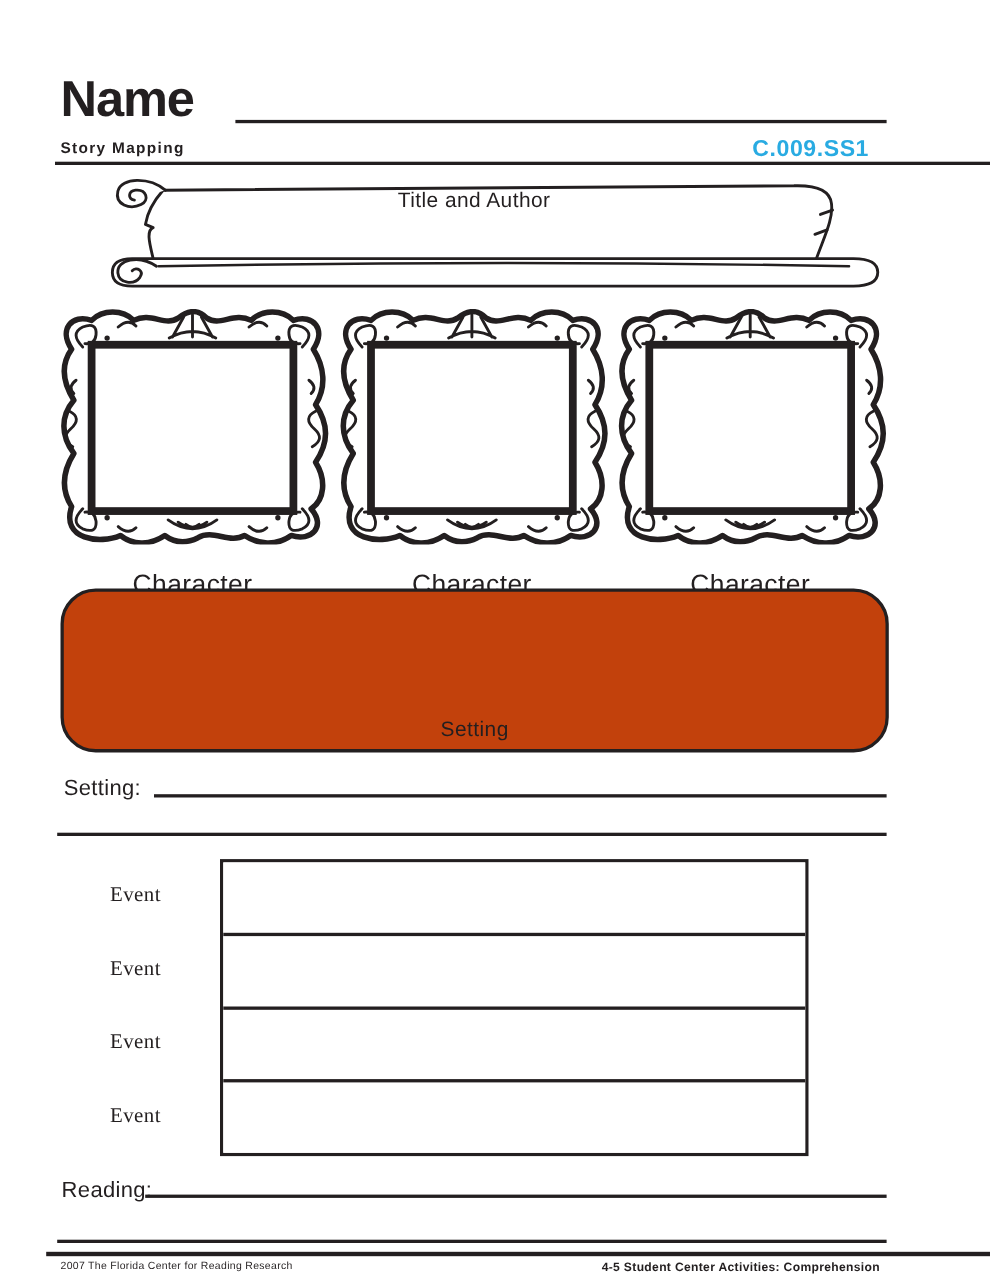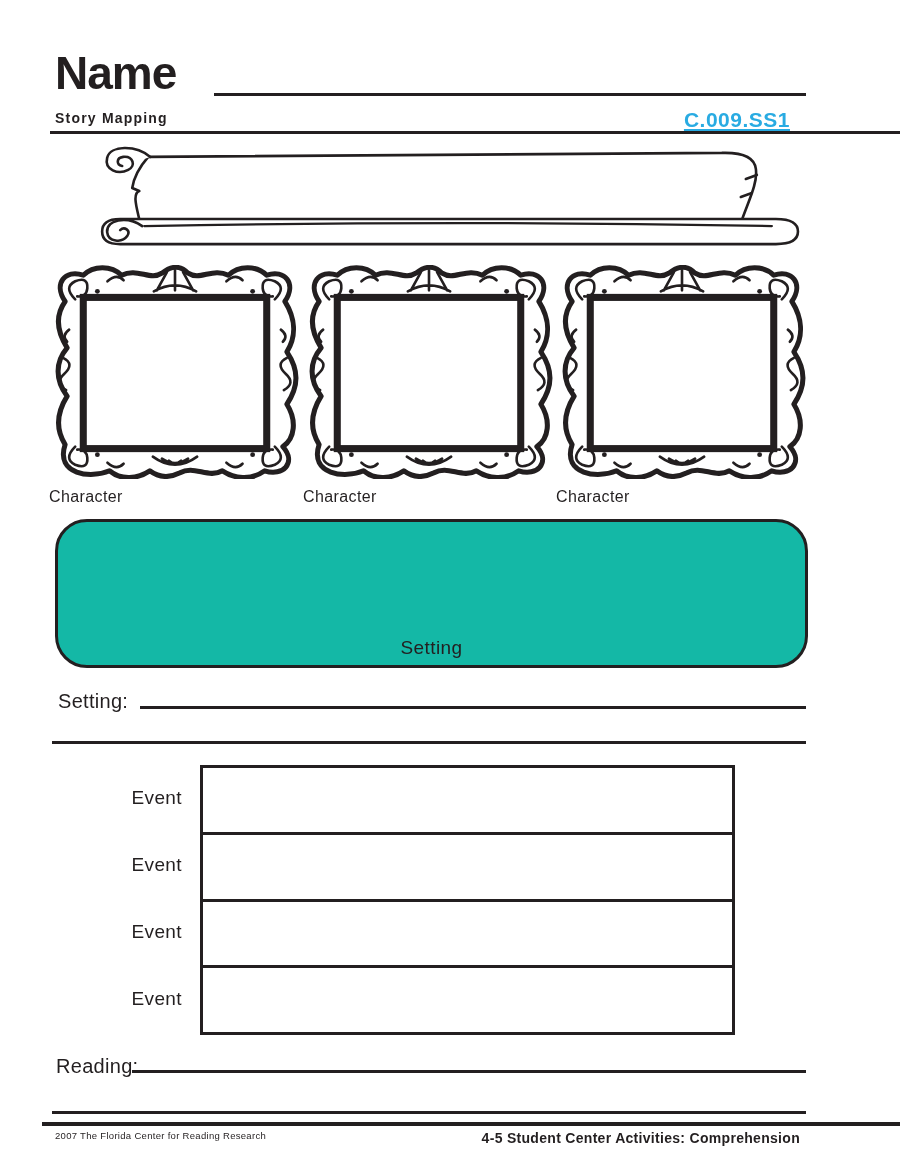--- a/index.html
+++ b/index.html
@@ -9,71 +9,71 @@
   *{box-sizing:border-box;}
   html,body{margin:0;padding:0;background:#ffffff;}
   .page{
     position:relative;
     width:900px;height:1165px;
     background:#ffffff;
     font-family:"Liberation Sans", sans-serif;
     color:var(--ink);
     overflow:hidden;
   }
-  .abs{position:absolute;}
+  .abs{position:absolute;margin-top:16px;}
 
   
   .name-title{left:55px;top:46px;font-size:46px;font-weight:bold;letter-spacing:-1px;}
   .name-line{left:214px;top:93px;width:592px;height:3px;background:var(--ink);}
   .doc-title{left:55px;top:110px;font-size:14px;font-weight:bold;letter-spacing:1.2px;}
-  .doc-code{right:110px;top:108px;font-size:21px;font-weight:bold;letter-spacing:0.5px;color:var(--accent);text-decoration:underline;}
+  .doc-code{right:110px;top:108px;font-size:21px;font-weight:bold;letter-spacing:0.5px;color:var(--accent);}
   .header-rule{left:50px;top:131px;width:850px;height:3px;background:var(--ink);}
 
   
   .scroll-wrap{left:52px;top:141px;width:758px;height:106px;}
   .scroll-title{left:52px;top:156px;width:758px;text-align:center;font-size:19px;letter-spacing:0.4px;}
 
   
   .frame-box{width:252px;height:214px;top:265px;}
   .frame-1{left:49px;}
   .frame-2{left:303px;}
   .frame-3{left:556px;}
-  .frame-label{top:488px;width:252px;text-align:left;font-size:16px;letter-spacing:0.4px;}
+  .frame-label{top:502px;width:252px;text-align:center;font-size:24px;letter-spacing:0.4px;}
   .frame-label-1{left:49px;}
   .frame-label-2{left:303px;}
   .frame-label-3{left:556px;}
 
   
-  .setting-box{left:55px;top:519px;width:753px;height:149px;border:3.5px solid var(--ink);border-radius:32px;background:#14b8a6;}
+  .setting-box{left:55px;top:519px;width:753px;height:149px;border:3.5px solid var(--ink);border-radius:32px;background:#c2410c;}
   .setting-label{position:absolute;left:0;bottom:6px;width:100%;text-align:center;font-size:19px;letter-spacing:0.4px;}
 
   
   .problem-label{left:58px;top:690px;font-size:20px;letter-spacing:0.3px;}
   .problem-line{left:140px;top:706px;width:666px;height:2.5px;background:var(--ink);}
   .problem-line2{left:52px;top:741px;width:754px;height:2.5px;background:var(--ink);}
 
   
   .event-table{left:200px;top:765px;width:535px;height:270px;border:3.5px solid var(--ink);background:#fff;display:flex;flex-direction:column;}
   .event-cell{flex:1;background:#fff;}
   .event-cell + .event-cell{border-top:3.5px solid var(--ink);}
-  .event-label{left:100px;width:82px;text-align:right;font-size:19px;letter-spacing:0.4px;}
+  .event-label{left:100px;width:82px;font-size:19px;letter-spacing:0.4px;font-family:Liberation Serif, serif;}
   .event-label-1{top:787px;}
   .event-label-2{top:854px;}
   .event-label-3{top:921px;}
   .event-label-4{top:988px;}
 
   
   .solution-label{left:56px;top:1055px;font-size:20px;letter-spacing:0.3px;}
   .solution-line{left:132px;top:1070px;width:674px;height:2.5px;background:var(--ink);}
   .solution-line2{left:52px;top:1111px;width:754px;height:2.5px;background:var(--ink);}
 
   
   .footer-rule{left:42px;top:1122px;width:858px;height:3.5px;background:var(--ink);}
   .footer-left{left:55px;top:1130px;font-size:9.5px;font-weight:normal;letter-spacing:0.3px;}
-  .footer-right{right:100px;top:1130px;font-size:14px;font-weight:bold;letter-spacing:0.3px;text-align:right;}
+  .footer-right{right:100px;top:1130px;font-size:11px;font-weight:bold;letter-spacing:0.3px;text-align:right;}
 </style>
 </head>
 <body>
 
 <div class="page">
 
   <div class="abs name-title">Name</div>
   <div class="abs name-line"></div>
   <div class="abs doc-title">Story Mapping</div>
   <div class="abs doc-code">C.009.SS1</div>
@@ -89,20 +89,21 @@
 
         <path d="M98 15 C84 3 58 3 55 16 C52 28 66 33 76 28 C84 24 81 14 71 15 C64 16 64 23 70 24"></path>
 
         <path d="M68 77 L722 77 Q744 77 744 89.5 Q744 102 722 102 L68 102 Q50 102 50 89.5 Q50 77 68 77 Z"></path>
         <path d="M92 84 Q410 78 718 84" fill="none" stroke-width="2.2"></path>
 
         <path d="M90 84 C74 73 54 78 55 90 C56 100 70 101 75 94 C79 88 72 84 68 88"></path>
       </g>
     </svg>
   </div>
+  <div class="abs scroll-title">Title and Author</div>
 
   <div class="abs frame-box frame-1">
     <svg viewBox="0 0 250 212" width="252" height="214">
       <defs>
         <g id="ofr">
           <path fill="#ffffff" stroke="#231f20" stroke-width="5" stroke-linejoin="round" d="M16 36 C4 18 16 4 34 10 C44 0 62 0 72 10 C88 2 100 16 112 8 C122 0 130 0 138 8 C150 16 162 2 178 10 C188 0 206 0 216 10 C234 4 246 18 234 36 C244 52 246 70 236 86 C248 104 248 120 236 138 C246 154 244 172 232 180 C246 196 232 210 214 204 C200 214 184 212 172 204 C158 212 144 198 130 206 C118 212 108 210 100 204 C88 212 72 214 60 204 C42 212 6 208 16 178 C6 162 8 146 18 130 C6 114 6 96 18 82 C8 66 6 50 16 36 Z"></path>
           <g fill="none" stroke="#231f20" stroke-width="2.6" stroke-linecap="round">
             <path d="M26 34 q-12 -12 0 -18 q13 -5 12 7 q-1 9 -10 8"></path>
             <path d="M224 34 q12 -12 0 -18 q-13 -5 -12 7 q1 9 10 8"></path>
             <path d="M26 180 q-12 12 0 18 q13 5 12 -7 q-1 -9 -10 -8"></path>

